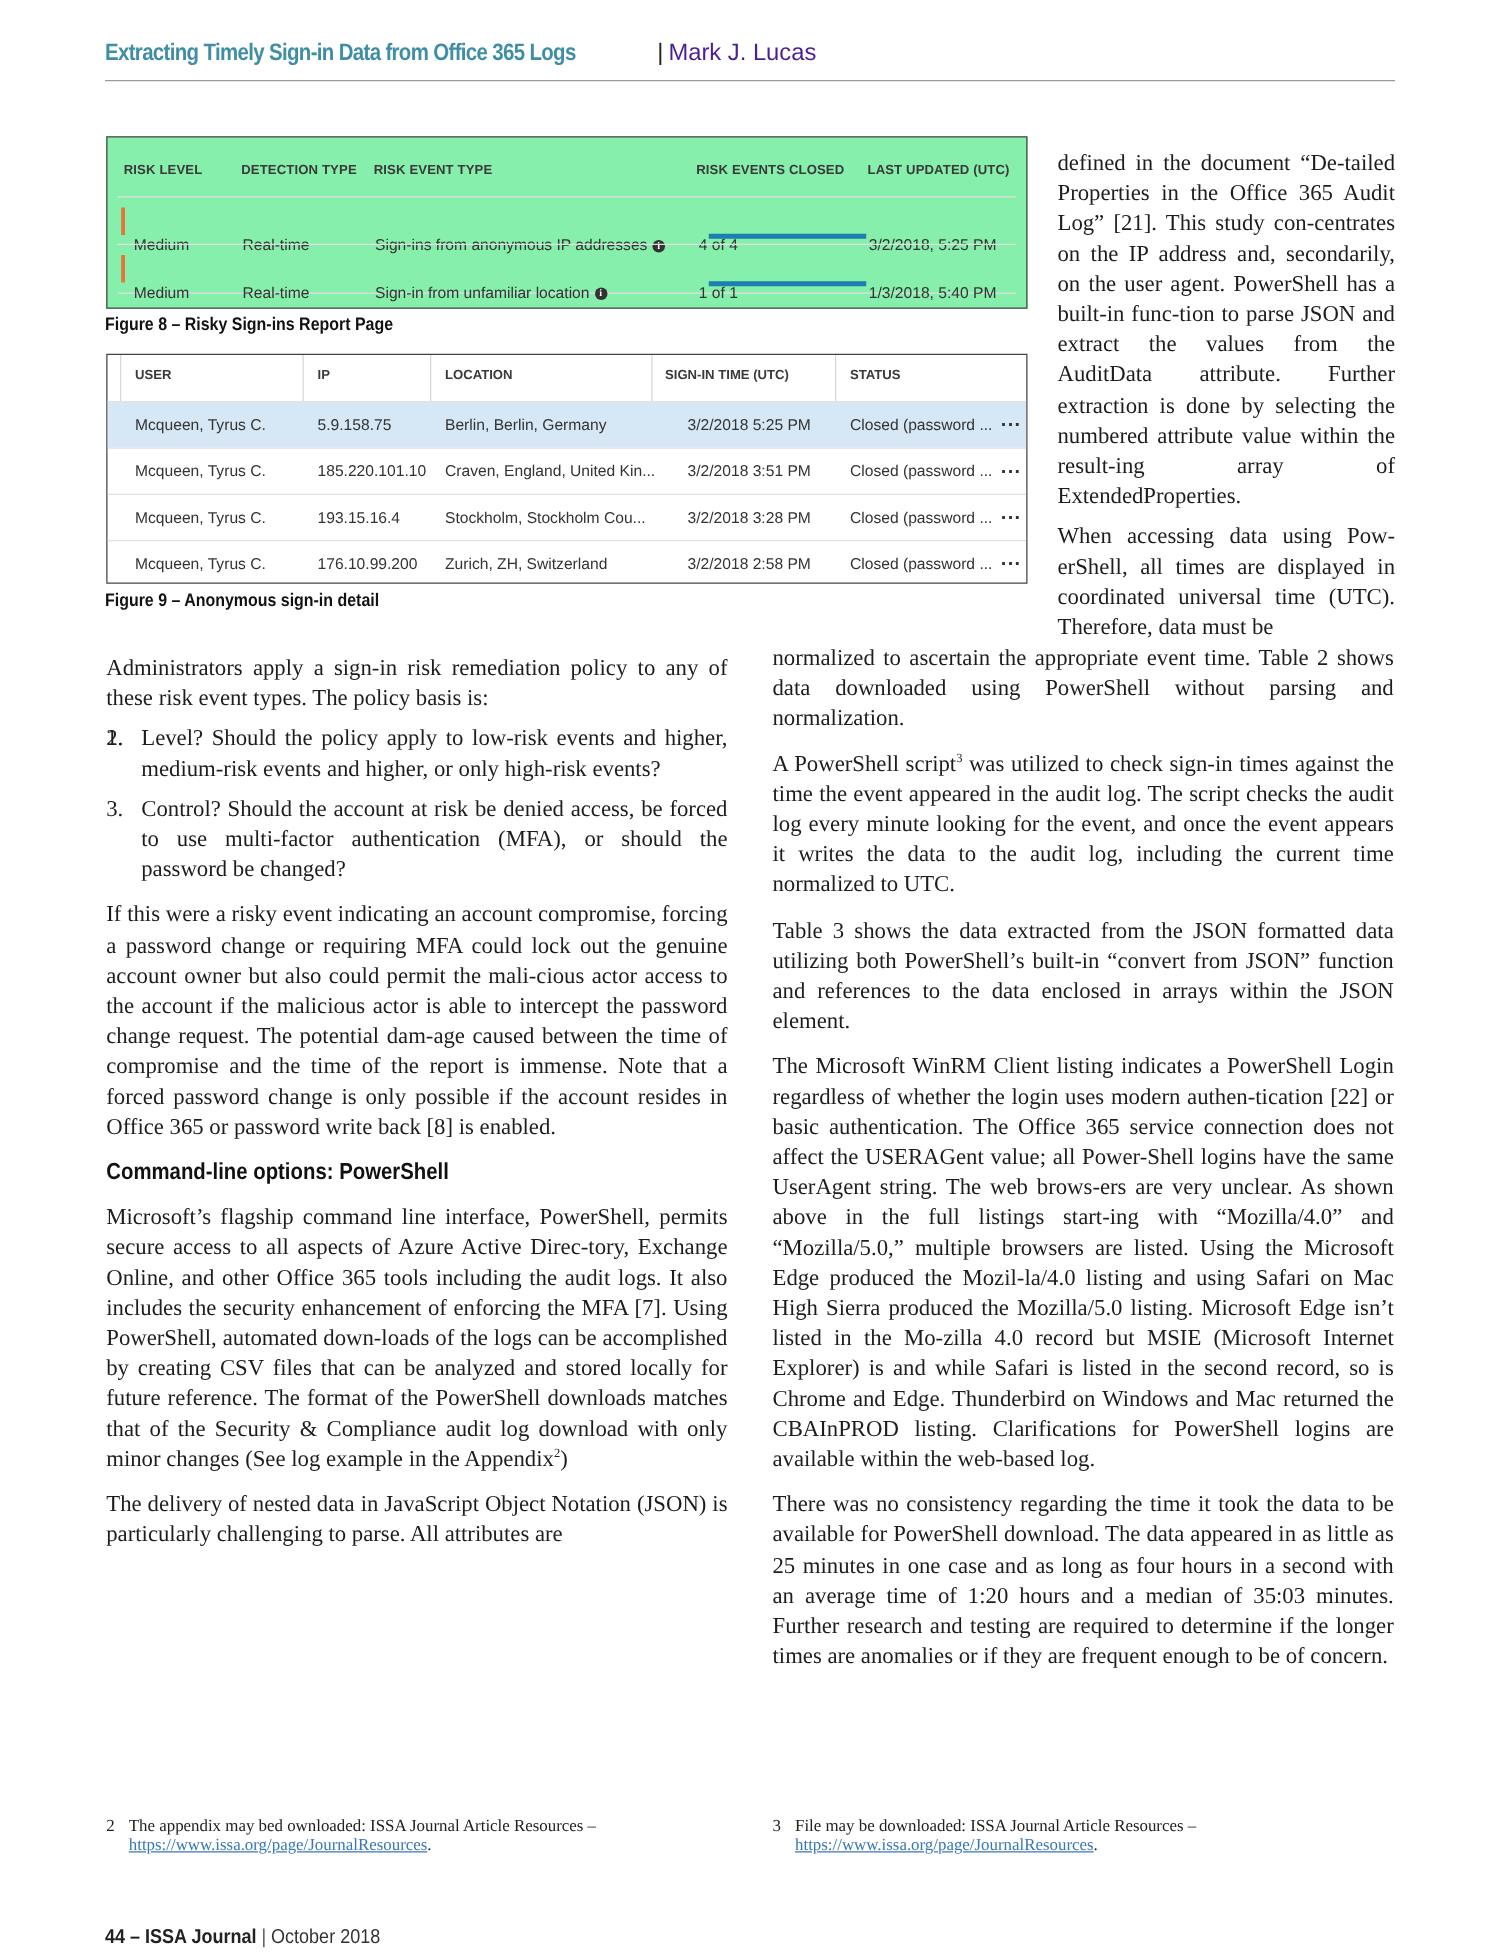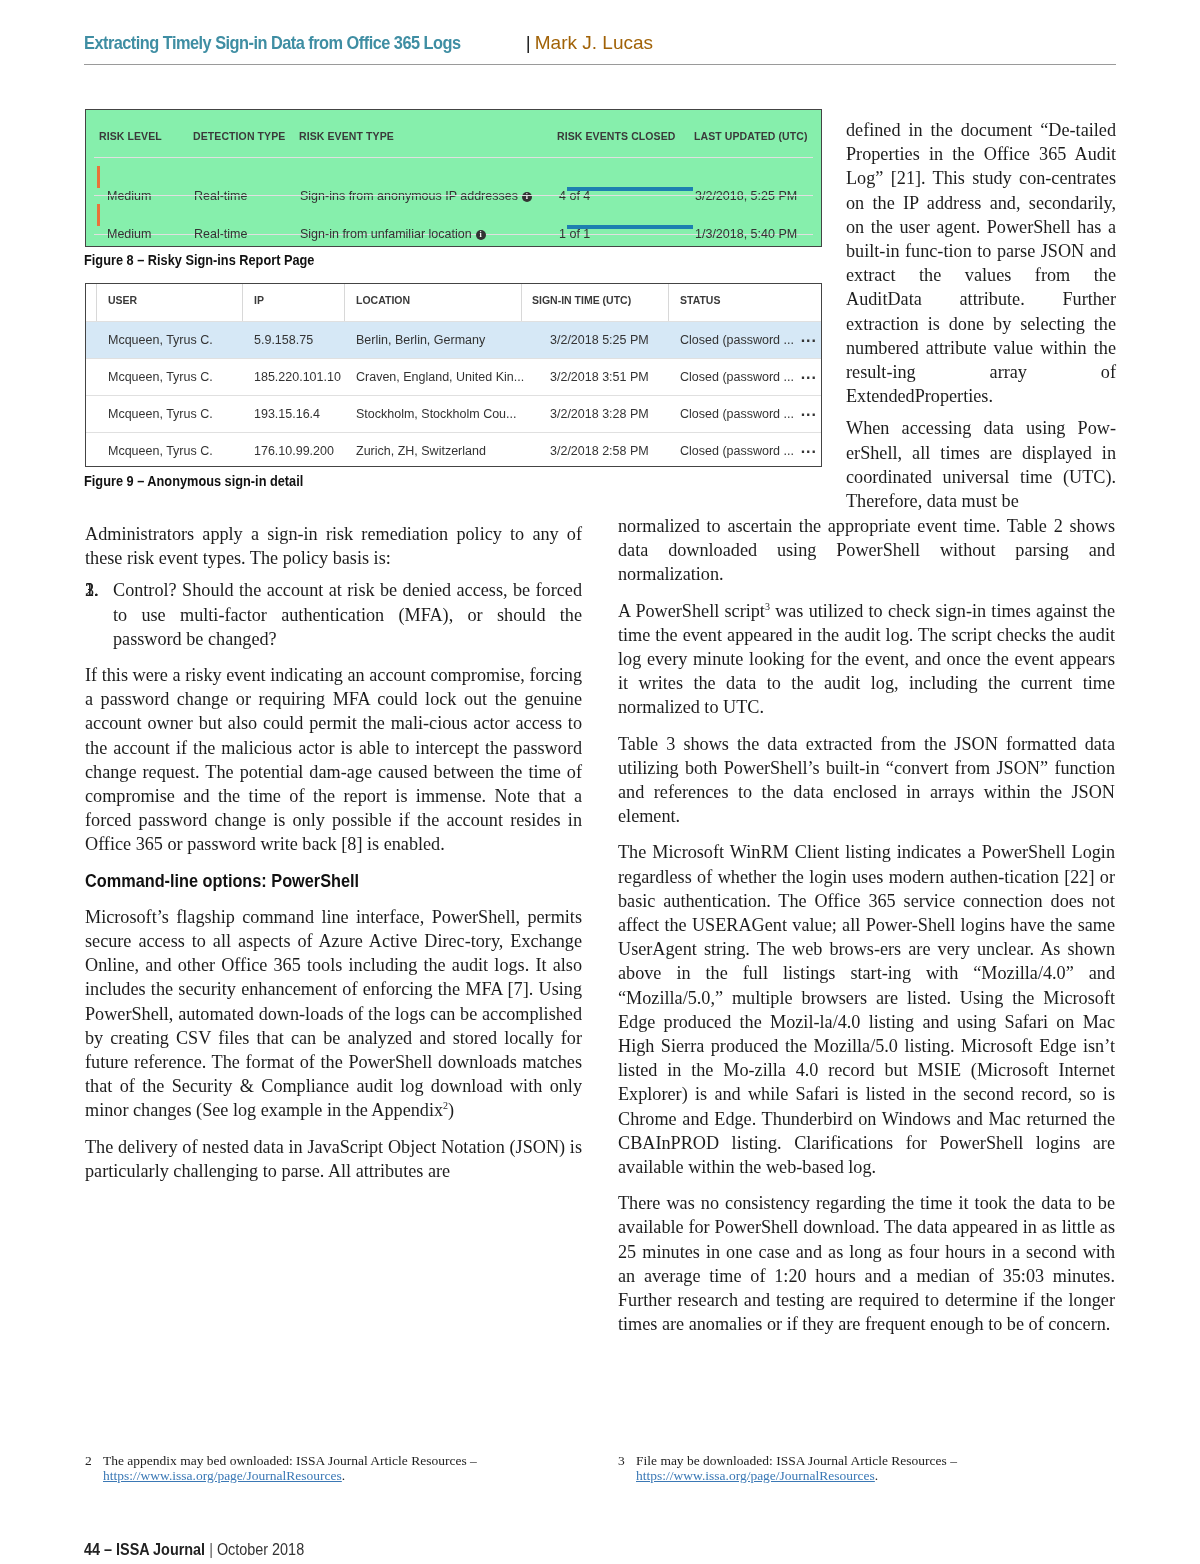--- a/index.html
+++ b/index.html
@@ -1,20 +1,20 @@
 <!DOCTYPE html>
 <html><head>
 <meta charset="utf-8">
 <style>
   html, body { margin:0; padding:0; background:#ffffff; }
   body { width:1200px; height:1564px; position:relative; overflow:hidden; font-family:"Liberation Serif", serif; color:#1d1d1d; }
   .header { position:absolute; left:84px; top:32px; width:1032px; height:32px; border-bottom:1px solid #9a9a9a; }
   .header .title { font-family:"Liberation Sans", sans-serif; font-weight:bold; color:#3f8ea3; font-size:19px; letter-spacing:-0.6px; transform:scaleX(0.86); transform-origin:left; display:inline-block; white-space:nowrap; }
   .header .sep { font-family:"Liberation Sans", sans-serif; color:#222; font-size:19px; }
-  .header .author { font-family:"Liberation Sans", sans-serif; color:#a16207; font-size:19px; }
+  .header .author { font-family:"Liberation Sans", sans-serif; color:#4c1d95; font-size:19px; }
 
   
   .fig8 { position:absolute; left:85px; top:109px; width:735px; height:136px; border:1.5px solid #444; background:#86efac; font-family:"Liberation Sans", sans-serif; }
   .fig8 .hdr { position:absolute; top:20px; font-size:10.5px; font-weight:bold; color:#3a3a3a; letter-spacing:0.1px; }
   .fig8 .row { position:absolute; left:8px; right:8px; height:38px; border-top:1px solid #e0e0e0; }
   .fig8 .row .cell { position:absolute; top:11px; font-size:12.5px; color:#333; white-space:nowrap;margin-top:20px; }
   .fig8 .row .bar { position:absolute; left:3px; top:8px; width:3px; height:22px; background:#e8733a; }
   .fig8 .progress { position:absolute; left:473px; top:29px; width:126px; height:4px; background:#1d7fb0; }
   .info-i { display:inline-block; width:10px; height:10px; border-radius:50%; background:#333; color:#fff; font-size:8px; line-height:10px; text-align:center; font-weight:bold; vertical-align:middle; margin-left:4px; font-family:"Liberation Serif", serif; }
   .caption { position:absolute; font-family:"Liberation Sans", sans-serif; font-weight:bold; font-size:14.5px; color:#111; transform:scaleX(0.88); transform-origin:left; white-space:nowrap; }
@@ -133,21 +133,21 @@
 
 <div class="para" style="left:846px; top:106px; width:270px;">
   <p>defined in the document “De-tailed Properties in the Office 365 Audit Log” [21]. This study con-centrates on the IP address and, secondarily, on the user agent. PowerShell has a built-in func-tion to parse JSON and extract the values from the AuditData attribute. Further extraction is done by selecting the numbered attribute value within the result-ing array of ExtendedProperties.</p>
   <p style="margin:0">When accessing data using Pow-erShell, all times are displayed in coordinated universal time (UTC). Therefore, data must be</p>
 </div>
 
 <div class="para" style="left:85px; top:510px; width:497px;">
   <p>Administrators apply a sign-in risk remediation policy to any of these risk event types. The policy basis is:</p>
   <ol class="list">
     <li><span class="num">1.</span></li>
-    <li><span class="num">2.</span></li>
+    <li><span class="num">2.</span><span>Level? Should the policy apply to low-risk events and higher, medium-risk events and higher, or only high-risk events?</span></li>
     <li><span class="num">3.</span><span>Control? Should the account at risk be denied access, be forced to use multi-factor authentication (MFA), or should the password be changed?</span></li>
   </ol>
   <p>If this were a risky event indicating an account compromise, forcing a password change or requiring MFA could lock out the genuine account owner but also could permit the mali-cious actor access to the account if the malicious actor is able to intercept the password change request. The potential dam-age caused between the time of compromise and the time of the report is immense. Note that a forced password change is only possible if the account resides in Office 365 or password write back [8] is enabled.</p>
   <div class="subhead">Command-line options: PowerShell</div>
   <p><span>Microsoft’s flagship command line interface, PowerShell, permits secure access to all aspects of Azure Active Direc-tory, Exchange Online, and other Office 365 tools including the audit logs. It also includes the security enhancement of enforcing the MFA [7]. Using PowerShell, automated down-loads of the logs can be accomplished by creating CSV files that can be analyzed and stored locally for future reference. The format of the PowerShell downloads matches that of the Security &amp; Compliance audit log download with only minor changes (See log example in the Appendix</span><sup>2</sup><span>)</span></p>
   <p>The delivery of nested data in JavaScript Object Notation (JSON) is particularly challenging to parse. All attributes are</p>
 </div>
 
 <div class="para" style="left:618px; top:502px; width:497px;">
   <p>normalized to ascertain the appropriate event time. Table 2 shows data downloaded using PowerShell without parsing and normalization.</p>

